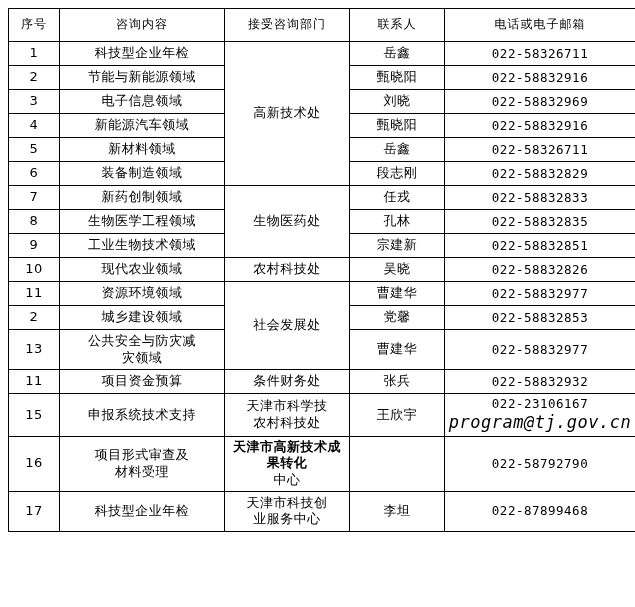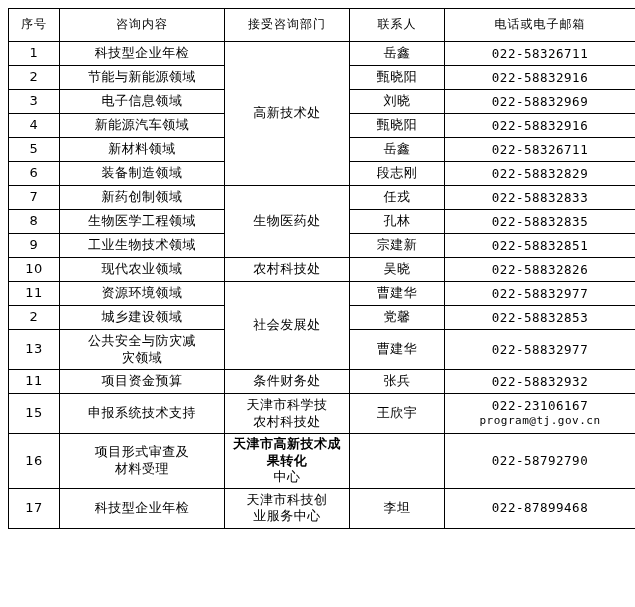--- a/index.html
+++ b/index.html
@@ -45,21 +45,22 @@
   td.col-person{ width: 90px; }
   td.col-contact { width: 186px; margin-left: 16px; }
 
   td.contact-cell {
     font-family: "DejaVu Sans Mono", "Liberation Mono", monospace;
     font-size: 12.5px;
     letter-spacing: 0px;
   }
   td.contact-cell .line2 {
     display: block;
-    font-size: 11px;
+    font-size: 17px;
+    font-style: italic;
   }
   .row-h1 { height: 24px; }
   .row-h2 { height: 40px; }
   .topic-two-line span { display: block; }
 </style>
 </head>
 <body>
 
 <div id="contact-table-wrap">
   <table class="contact-table">

